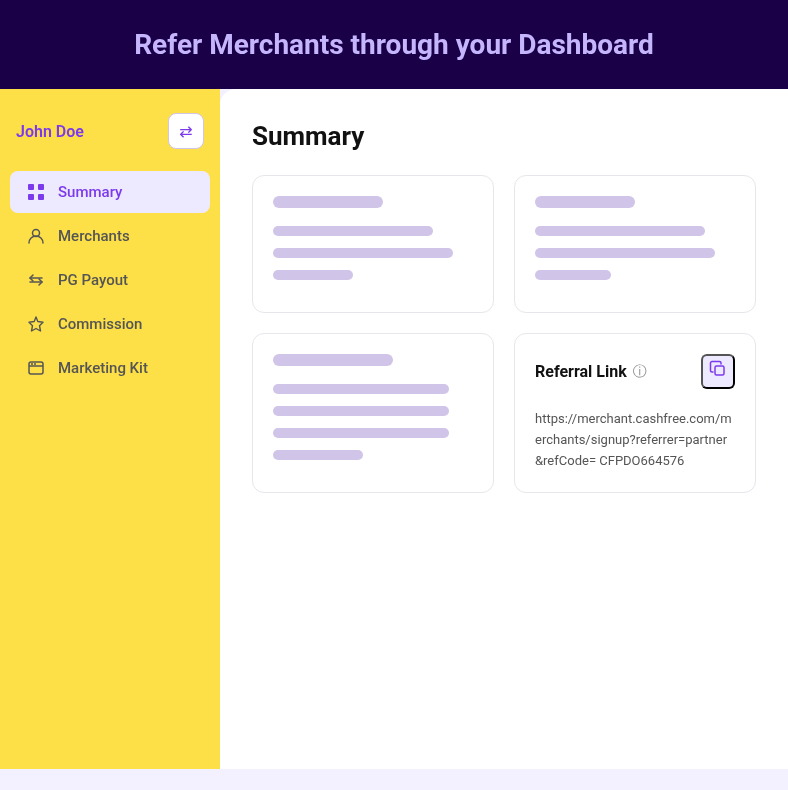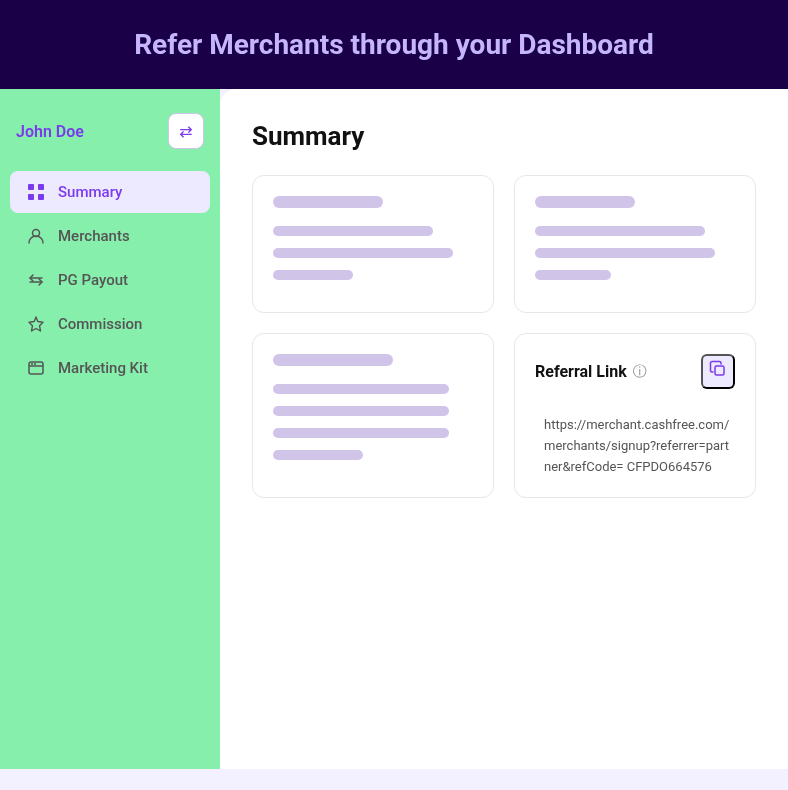--- a/index.html
+++ b/index.html
@@ -27,21 +27,21 @@
       text-align: center;
     }
 
     .layout {
       display: flex;
       height: calc(790px - 110px);
     }
 
     .sidebar {
       width: 220px;
-      background: #86efac;
+      background: #fde047;
       padding: 20px 0;
       flex-shrink: 0;
     }
 
     .user-row {
       display: flex;
       align-items: center;
       justify-content: space-between;
       padding: 4px 16px 20px 16px;
     }
@@ -142,21 +142,21 @@
     .card-skeleton {
       display: flex;
       flex-direction: column;
       gap: 2px;
     }
 
     .referral-header {
       display: flex;
       align-items: center;
       justify-content: space-between;
-      margin-bottom: 26px;
+      margin-bottom: 20px;
     }
 
     .referral-title-row {
       display: flex;
       align-items: center;
       gap: 6px;
     }
 
     .referral-label {
       font-size: 16px;
@@ -177,21 +177,20 @@
       background: #ede9fe;
       border-radius: 6px;
       padding: 4px 6px;
     }
 
     .referral-link {
       color: #555;
       font-size: 13px;
       line-height: 1.6;
       word-break: break-all;
-      margin-left: 9px;
     }
   </style>
 </head>
 <body>
 
 <div class="header">
   <span class="header-title">Refer Merchants through your Dashboard</span>
 </div>
 
 <div class="layout">

